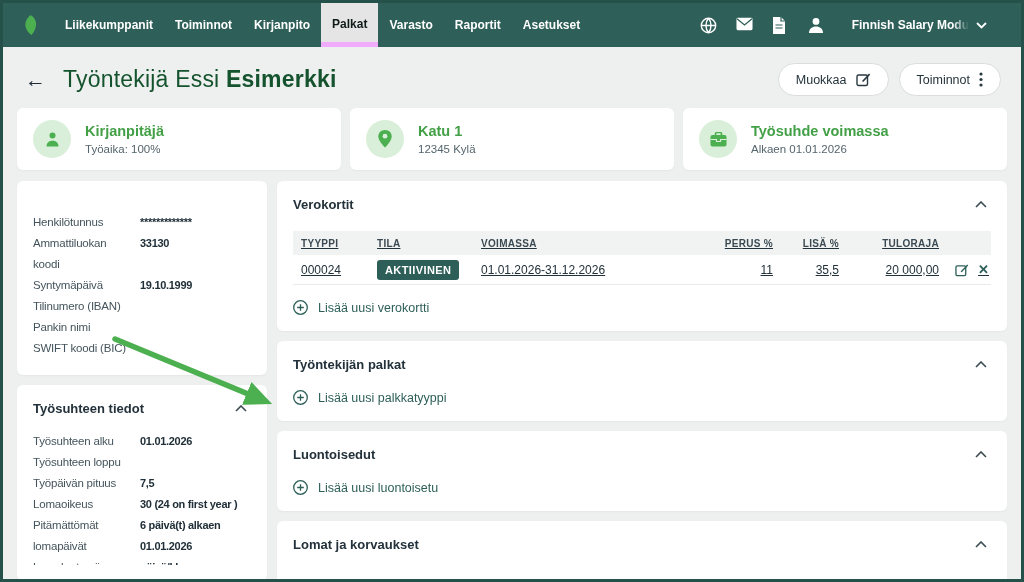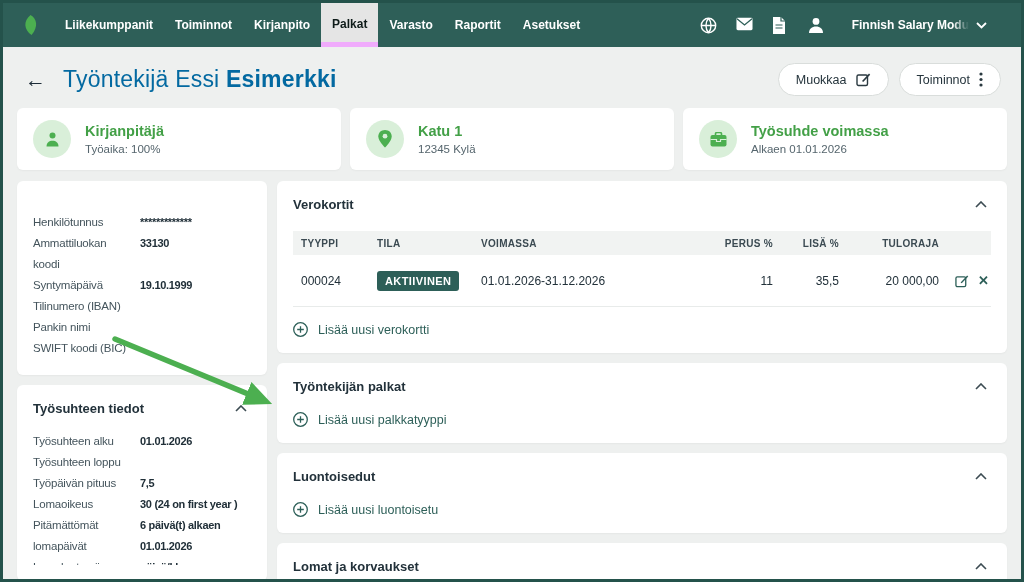--- a/index.html
+++ b/index.html
@@ -20,21 +20,21 @@
   .nav-item.active { background:#e5e5e5; color:#0e1b19; border-bottom:5px solid #f0abfc; padding-top:3px; }
   .nav-right { margin-left:auto; display:flex; align-items:center; gap:19px; margin-right:34px; }
   .nav-icon { width:17px; height:17px; display:flex; cursor:pointer; }
   .account { display:flex; align-items:center; gap:7px; cursor:pointer; margin-left:8px; }
   .account-label { color:#fff; font-size:12px; font-weight:700; position:relative; white-space:nowrap; max-width:118px; overflow:hidden; }
   .account-label::after { content:""; position:absolute; right:0; top:0; bottom:0; width:16px;
     background:linear-gradient(to right, rgba(46,95,88,0), #2e5f58); }
   
   .page-header { display:flex; align-items:center; padding:16px 20px 11px 22px; }
   .back-arrow { font-size:21px; color:#1d2c38; cursor:pointer; line-height:1; }
-  .page-title { margin-left:17px; font-size:23px; font-weight:400; color:#0369a1; letter-spacing:.2px; }
+  .page-title { margin-left:17px; font-size:23px; font-weight:400; color:#14532d; letter-spacing:.2px; }
   .page-title b { font-weight:700; }
   .header-buttons { margin-left:auto; display:flex; gap:10px; }
   .pill-btn {
     height:33px; background:#fff; border:1px solid #d9dddb; border-radius:17px;
     display:flex; align-items:center; gap:9px; padding:0 17px;
     font-size:12.5px; color:#25343c; cursor:pointer; font-weight:400;
   }
   
   .summary-row { display:flex; gap:9px; padding:0 14px; margin-top:1px; }
   .summary-card {
@@ -55,24 +55,24 @@
   }
   .card-head { display:flex; align-items:center; justify-content:space-between; }
   .card-title { font-size:13px; font-weight:700; color:#22313a; }
   .chev { width:20px; height:14px; display:flex; align-items:center; justify-content:center; cursor:pointer; }
   
   .info-rows { margin-top:15px; }
   .info-row { display:grid; grid-template-columns:102px 1fr; column-gap:5px; line-height:21px; }
   .info-label { font-size:11.5px; color:#44545c; letter-spacing:-.2px; }
   .info-value { font-size:11px; font-weight:700; color:#202f38; letter-spacing:-.3px; }
   
-  .table { margin-top:19px; }
+  .table { margin-top:19px;text-decoration:underline; }
   .t-row { display:flex; align-items:center; }
   .t-head { background:#f1f3f2; height:24px; font-size:10px; font-weight:700; color:#3b4a52; letter-spacing:.3px; }
-  .t-data { height:52px; border-bottom:1px solid #e8ebea; font-size:12px; color:#22313a; }
+  .t-data { height:30px; border-bottom:1px solid #e8ebea; font-size:12px; color:#22313a; }
   .c-type { width:84px; padding-left:8px; }
   .c-status { width:104px; }
   .c-valid { flex:1; }
   .c-base { width:72px; text-align:right; }
   .c-extra { width:66px; text-align:right; }
   .c-limit { width:100px; text-align:right; white-space:nowrap; }
   .c-actions { width:52px; display:flex; justify-content:flex-end; gap:9px; align-items:center; padding-right:2px; }
   .badge {
     background:#2d5f58; color:#fff; font-size:11px; font-weight:700; letter-spacing:.4px;
     padding:4px 8px; border-radius:3px; display:inline-block;

